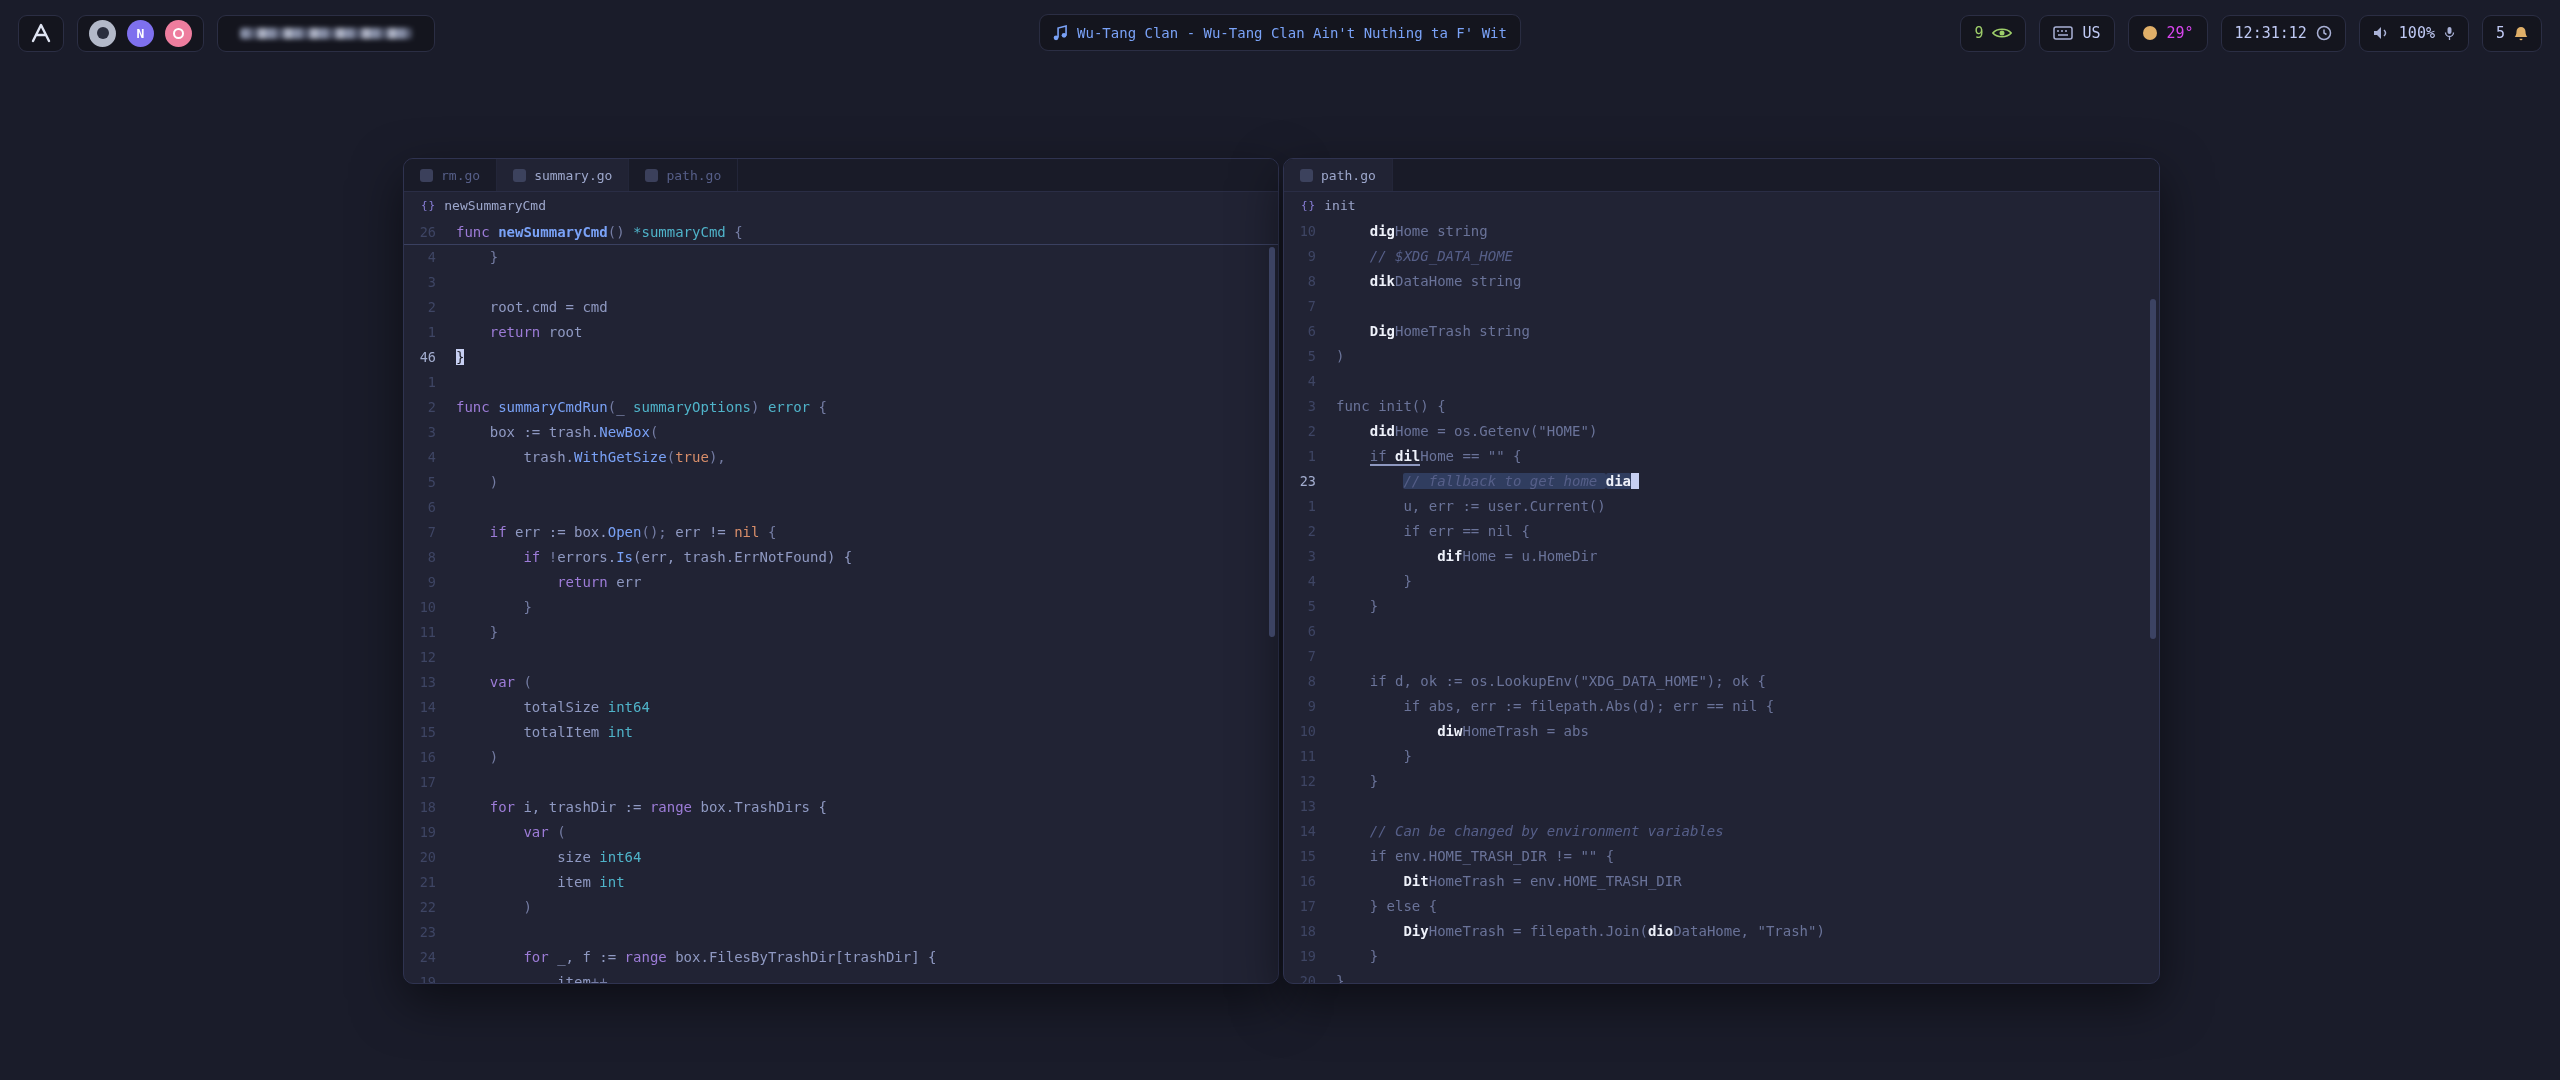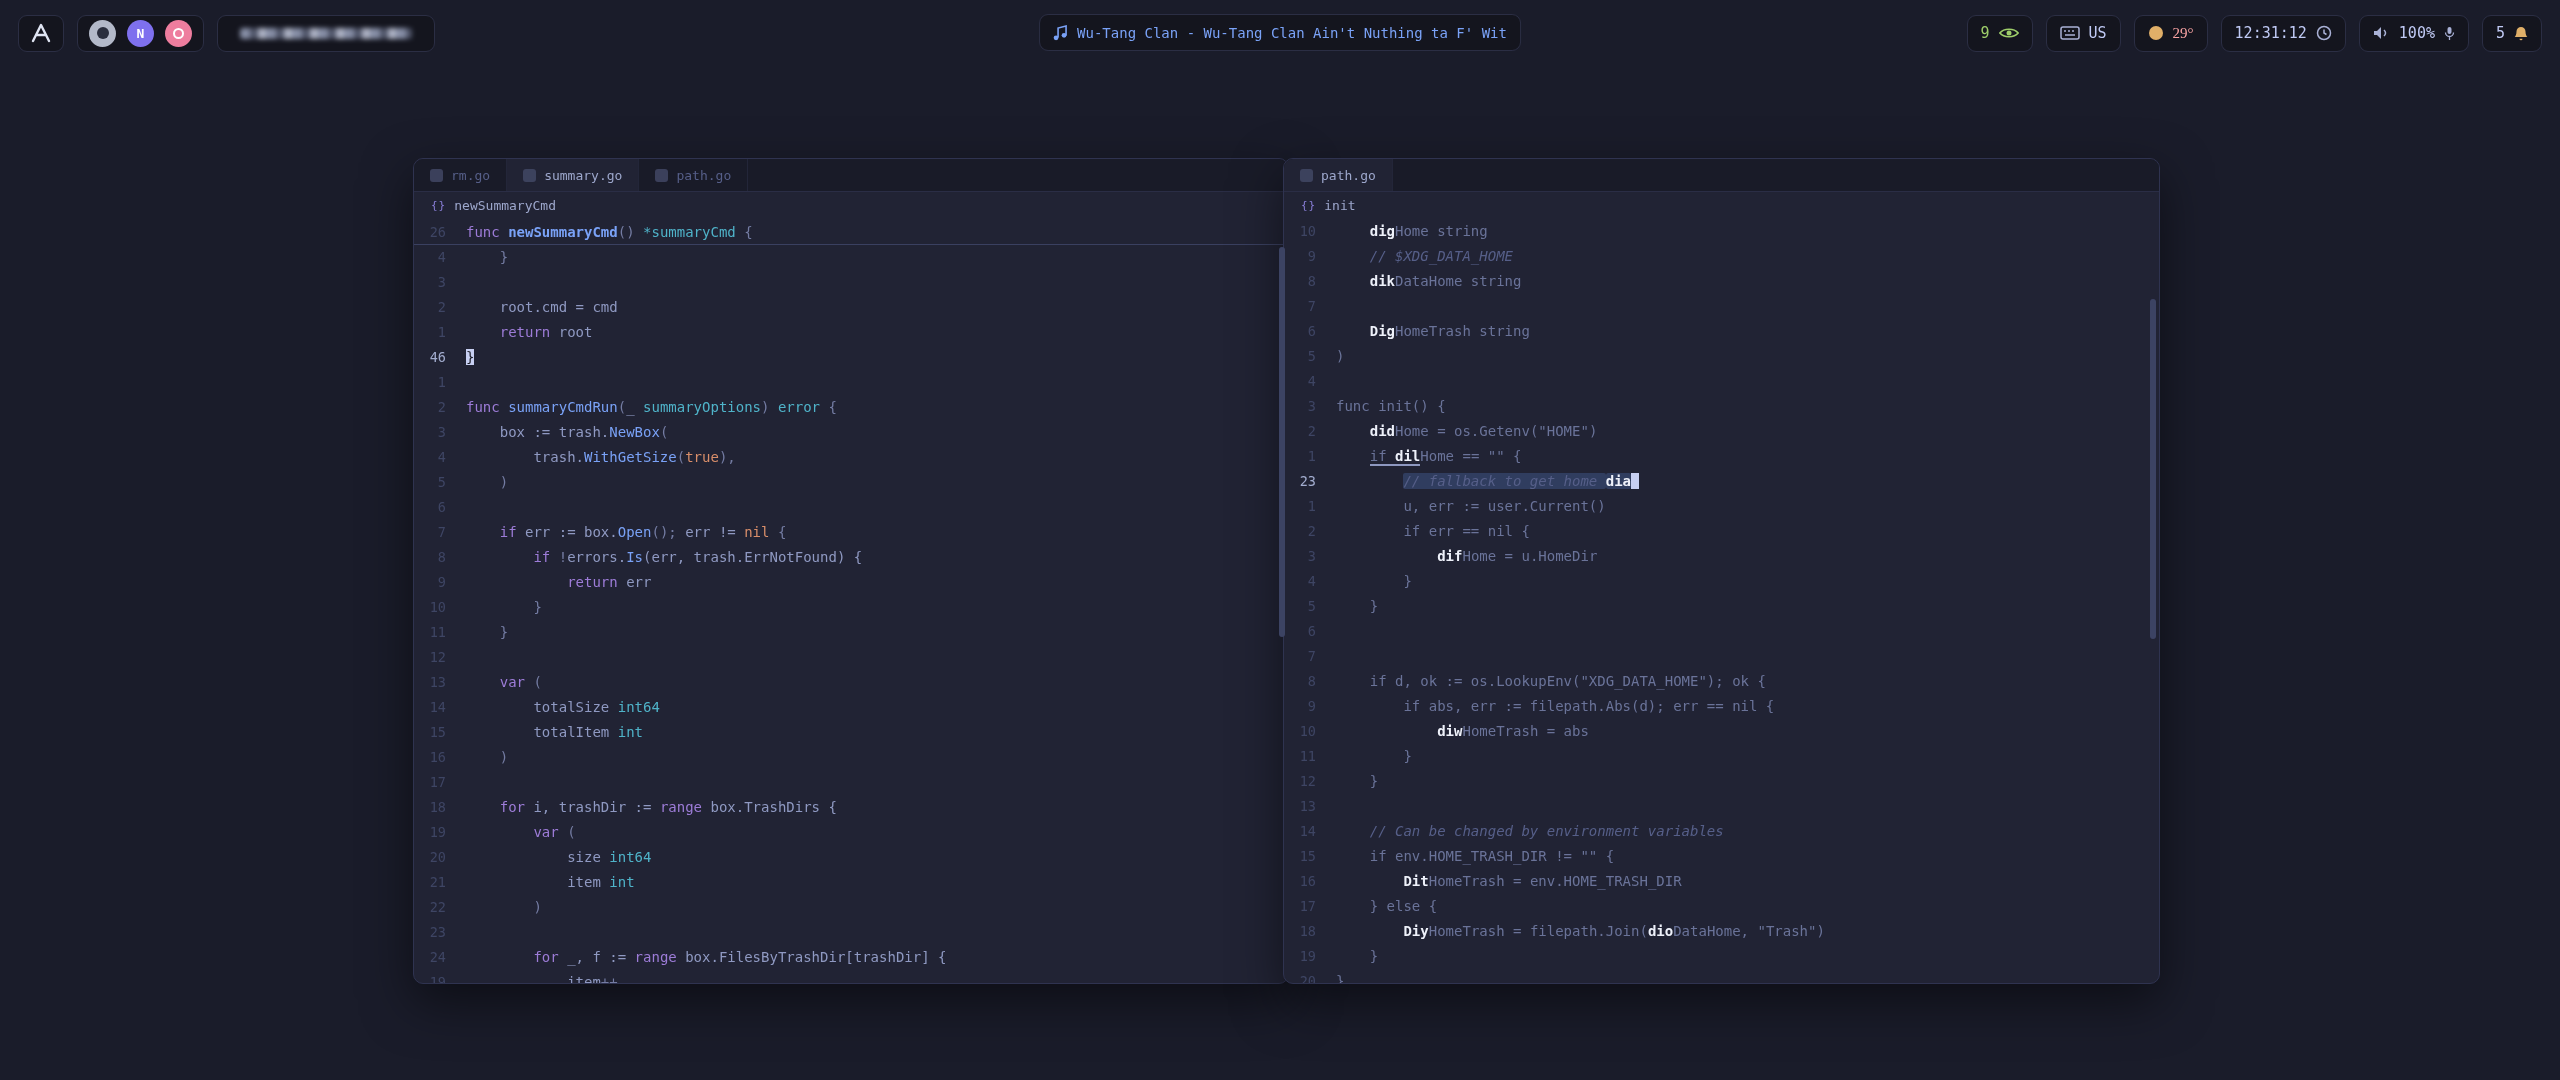--- a/index.html
+++ b/index.html
@@ -17,26 +17,26 @@
   .ws1 { background:#b3b9c9; }
   .ws1 .dot { width:12px; height:12px; border-radius:50%; background:#2a2e3e; }
   .ws2 { background:#7e70ee; }
   .ws3 { background:#ee7d9e; }
   .ws3 .ring { width:11px; height:11px; border:2.5px solid #fff; border-radius:50%; }
   .redacted { width:218px; justify-content:center; }
   .blurline { width:172px; height:11px; border-radius:3px; filter:blur(2.5px); opacity:.85;
     background:repeating-linear-gradient(90deg,#9aa3bd 0 10px,#5a6076 10px 18px,#c6ccdf 18px 26px); }
   .music { position:absolute; left:50%; top:14px; transform:translateX(-50%); color:#7aa2f7; font-size:14px; }
   .g-green { color:#9ece6a; }
-  .g-yellow { color:#fca5a5;font-family:Liberation Serif, serif; }
+  .g-yellow { color:#d946ef; }
   .g-bright { color:#c0caf5; }
 
   
   .win { position:absolute; top:158px; height:826px; background:#212334; border:1px solid #2f3350; border-radius:10px; box-shadow:0 18px 50px rgba(0,0,0,.5); overflow:hidden; }
-  #win-left  { left:413px;  width:876px; }
+  #win-left  { left:403px;  width:876px; }
   #win-right { left:1283px; width:877px; }
 
   .tabbar { height:33px; background:#191b28; border-bottom:1px solid #2a2d45; display:flex; align-items:stretch; }
   .tab { display:flex; align-items:center; gap:8px; padding:0 16px; font-size:13px; color:#565f89; border-right:1px solid #232639; cursor:pointer; }
   .tab.active { background:#212334; color:#9da7cc;align-items:center; }
   .fic { width:13px; height:13px; border-radius:3px; background:#434a68; opacity:.8; flex:0 0 13px; }
 
   .crumb { height:27px; display:flex; align-items:center; gap:8px; padding:0 17px; font-size:13px; color:#9da7cc; }
   .crumb .sym { color:#8a7fd8; font-size:11px; letter-spacing:1px; }
 

